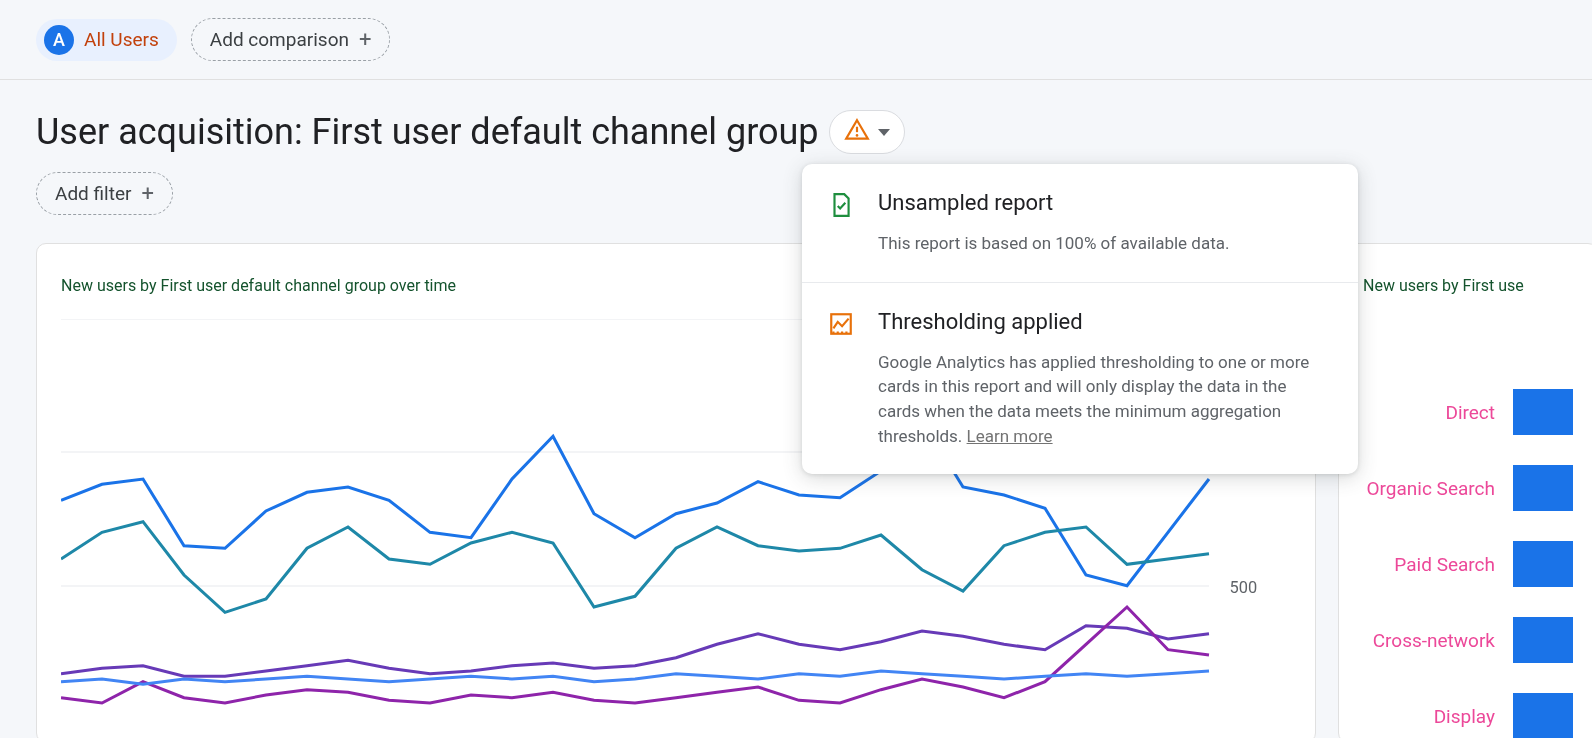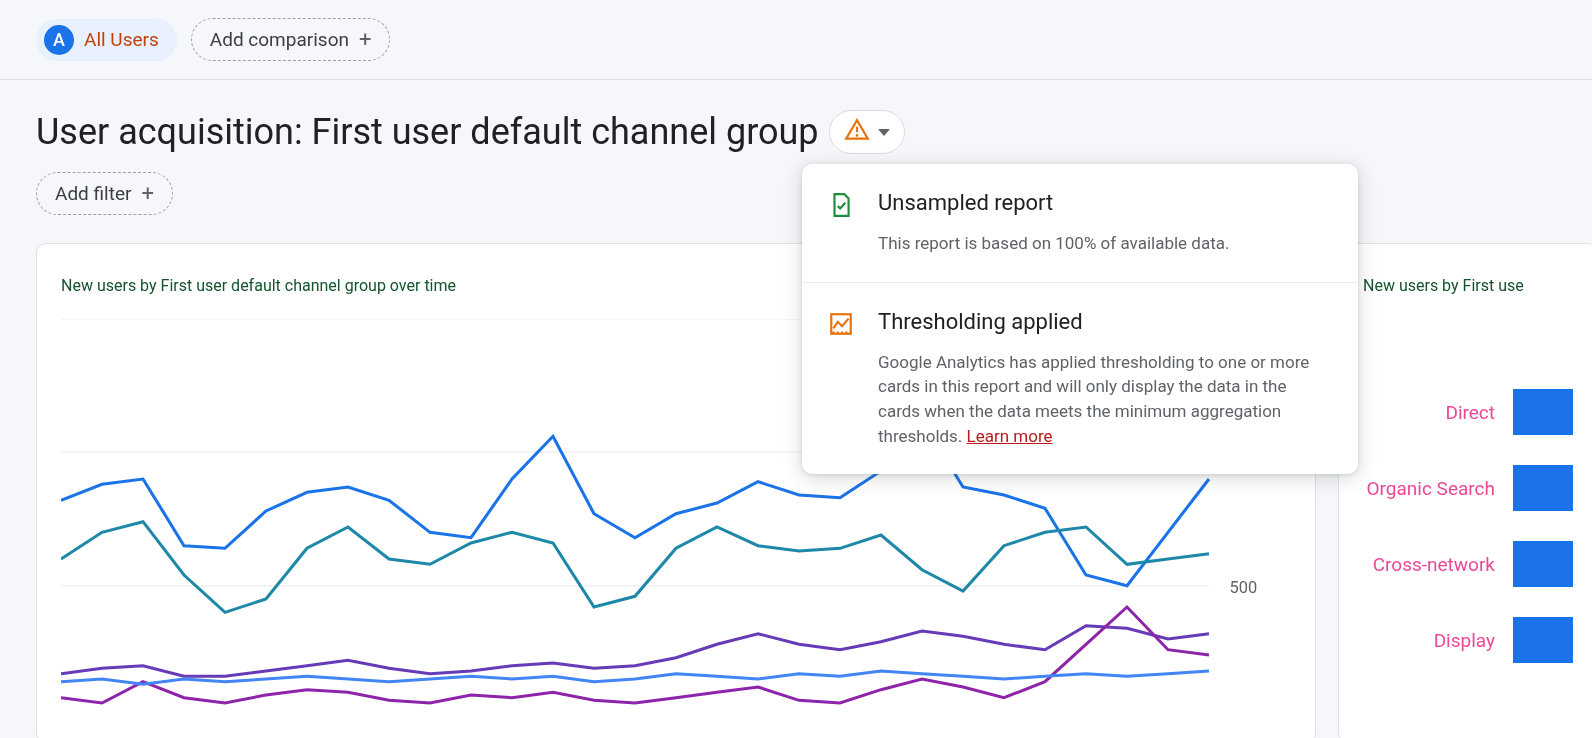--- a/index.html
+++ b/index.html
@@ -197,21 +197,21 @@
       font-size: 22px;
       color: #202124;
       margin-bottom: 16px;
     }
     .popover-text {
       font-size: 17px;
       color: #5f6368;
       line-height: 1.45;
     }
     .popover-text a {
-      color: #b91c1c;
+      color: #737373;
       text-decoration: underline;
       cursor: pointer;
     }
   </style>
 </head>
 <body>
 
 <div class="top-bar">
   <div class="segment-pill">
     <div class="segment-badge">A</div>
@@ -272,20 +272,24 @@
     <div class="bar-list" id="bar-list">
         <div class="bar-row">
           <div class="bar-label">Direct</div>
           <div class="bar-fill"></div>
         </div>
         <div class="bar-row">
           <div class="bar-label">Organic Search</div>
           <div class="bar-fill"></div>
         </div>
         <div class="bar-row">
+          <div class="bar-label">Paid Search</div>
+          <div class="bar-fill"></div>
+        </div>
+        <div class="bar-row">
           <div class="bar-label">Cross-network</div>
           <div class="bar-fill"></div>
         </div>
         <div class="bar-row">
           <div class="bar-label">Display</div>
           <div class="bar-fill"></div>
         </div>
       </div>
   </div>
 </div>

